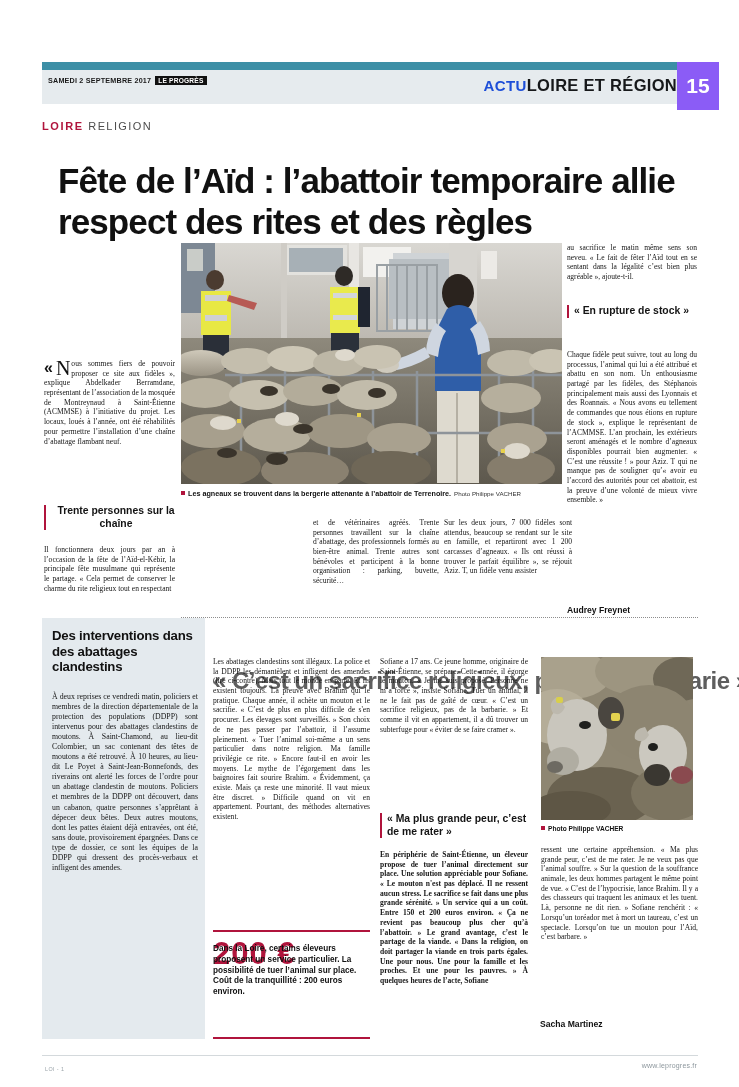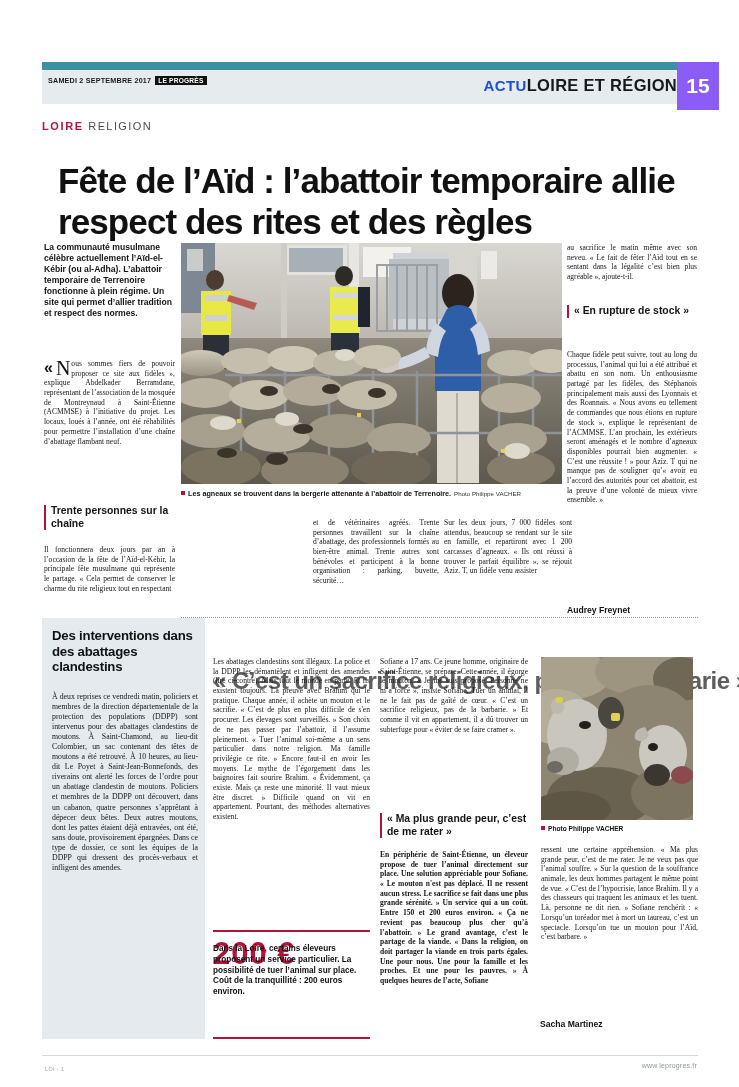--- a/index.html
+++ b/index.html
@@ -150,21 +150,21 @@
   .subhead {
     position: absolute;
     font-family: "Liberation Sans", sans-serif;
     font-weight: bold;
     font-size: 10.4px;
     line-height: 1.22;
     color: #141414;
     border-left: 2.5px solid #b0143c;
     padding-left: 5px;
   }
-  .sub-1 { left: 44px; top: 505px; width: 130px; }
+  .sub-1 { left: 44px; top: 505px; width: 130px; text-align: center; }
   .sub-2 { left: 567px; top: 305px; width: 130px; }
 
   .c1-body2 { left: 44px; top: 545px; width: 131px; }
   .c2-body  { left: 181px; top: 518px; width: 128px; }
   .c3-body  { left: 313px; top: 518px; width: 126px; }
   .c4-body  { left: 444px; top: 518px; width: 128px; }
   .c5-top   { left: 567px; top: 243px; width: 130px; }
   .c5-body  { left: 567px; top: 350px; width: 130px; }
 
   .byline {
@@ -354,21 +354,20 @@
   </div>
   <div class="masthead-pagenum">15</div>
 
   <div class="kicker">
     <span class="k-loire">LOIRE</span>
     <span class="k-rel">RELIGION</span>
   </div>
 
   <h1 class="headline">Fête de l’Aïd : l’abattoir temporaire allie respect des rites et des règles</h1>
 
-  <div class="lead">La communauté musulmane célèbre actuellement l’Aïd-el-Kébir (ou al-Adha). L’abattoir temporaire de Terrenoire fonctionne à plein régime. Un site qui permet d’allier tradition et respect des normes.</div>
 
   <div class="col c1-body">
     <span class="dropquote">«</span><span class="dropcap">N</span><span>ous sommes fiers de pouvoir proposer ce site aux fidèles », explique Abdelkader Berramdane, représentant de l’association de la mosquée de Montreynaud à Saint-Étienne (ACMMSE) à l’initiative du projet. Les locaux, loués à l’année, ont été réhabilités pour permettre l’installation d’une chaîne d’abattage flambant neuf.</span>
   </div>
 
   <div class="subhead sub-1">Trente personnes sur la chaîne</div>
   <div class="col c1-body2">Il fonctionnera deux jours par an à l’occasion de la fête de l’Aïd-el-Kébir, la principale fête musulmane qui représente le partage. « Cela permet de conserver le charme du rite religieux tout en respectant</div>
 
   <div class="photo-main">
     <svg width="381" height="241" viewBox="0 0 381 241" preserveAspectRatio="none">
@@ -500,21 +499,21 @@
   </div>
 
   <div class="photo-caption">
     <span class="cap-square"></span><span>Les agneaux se trouvent dans la bergerie attenante à l’abattoir de Terrenoire.</span><span class="cap-credit">Photo Philippe VACHER</span>
   </div>
 
   <div class="col c3-body">et de vétérinaires agréés. Trente personnes travaillent sur la chaîne d’abattage, des professionnels formés au bien-être animal. Trente autres sont bénévoles et participent à la bonne organisation : parking, buvette, sécurité…</div>
   <div class="col c4-body">Sur les deux jours, 7 000 fidèles sont attendus, beaucoup se rendant sur le site en famille, et repartiront avec 1 200 carcasses d’agneaux.
 « Ils ont réussi à trouver le parfait équilibre », se réjouit Aziz. T, un fidèle venu assister</div>
 
-  <div class="col c5-top">au sacrifice le matin même avec son neveu. « Le fait de fêter l’Aïd tout en se sentant dans la légalité c’est bien plus agréable », ajoute-t-il.</div>
+  <div class="col c5-top">au sacrifice le matin même sens son neveu. « Le fait de fêter l’Aïd tout en se sentant dans la légalité c’est bien plus agréable », ajoute-t-il.</div>
   <div class="subhead sub-2">« En rupture de stock »</div>
   <div class="col c5-body">Chaque fidèle peut suivre, tout au long du processus, l’animal qui lui a été attribué et abattu en son nom. Un enthousiasme partagé par les fidèles, des Stéphanois principalement mais aussi des Lyonnais et des Roannais. « Nous avons eu tellement de commandes que nous étions en rupture de stock », explique le représentant de l’ACMMSE.
 L’an prochain, les extérieurs seront aménagés et le nombre d’agneaux disponibles pourrait bien augmenter. « C’est une réussite ! » pour Aziz. T qui ne manque pas de souligner qu’« avoir eu l’accord des autorités pour cet abattoir, est la preuve d’une volonté de mieux vivre ensemble. »</div>
   <div class="byline byline-1">Audrey Freynet</div>
 
   <div class="div-dotted"></div>
 
   <div class="sidebox"></div>
   <div class="sidebox-title">Des interventions dans des abattages clandestins</div>
   <div class="sidebox-body">À deux reprises ce vendredi matin, policiers et membres de la direction départementale de la protection des populations (DDPP) sont intervenus pour des abattages clandestins de moutons.

